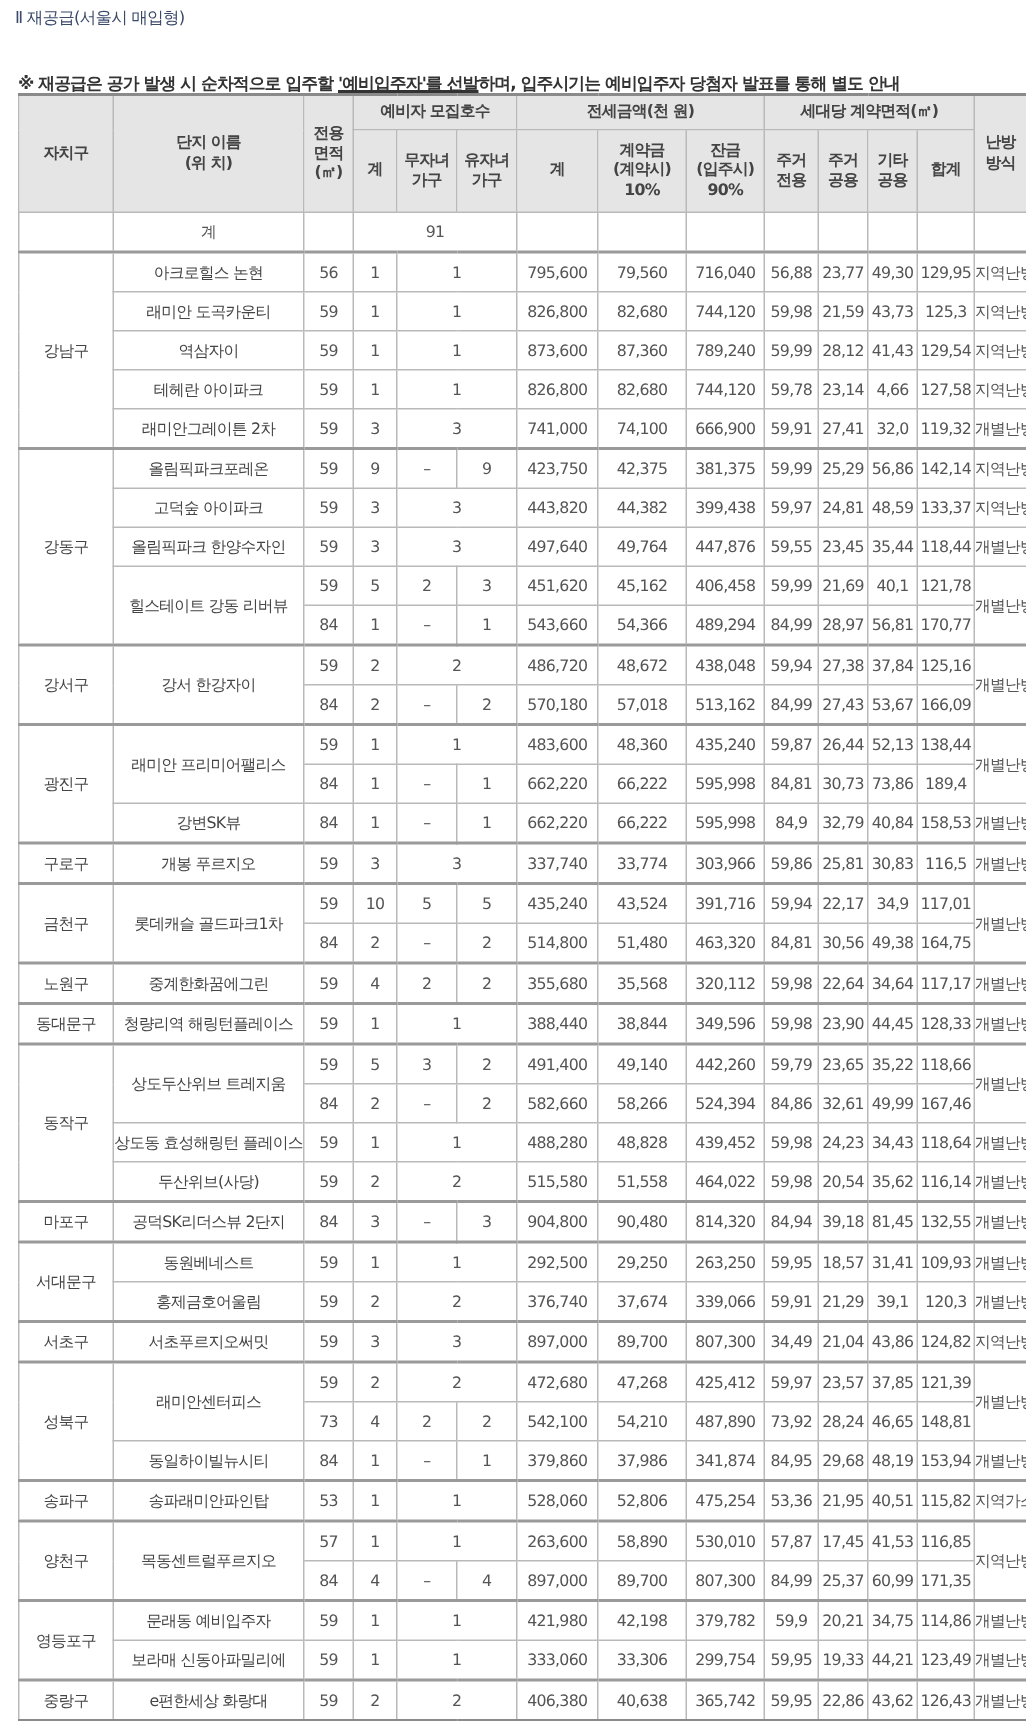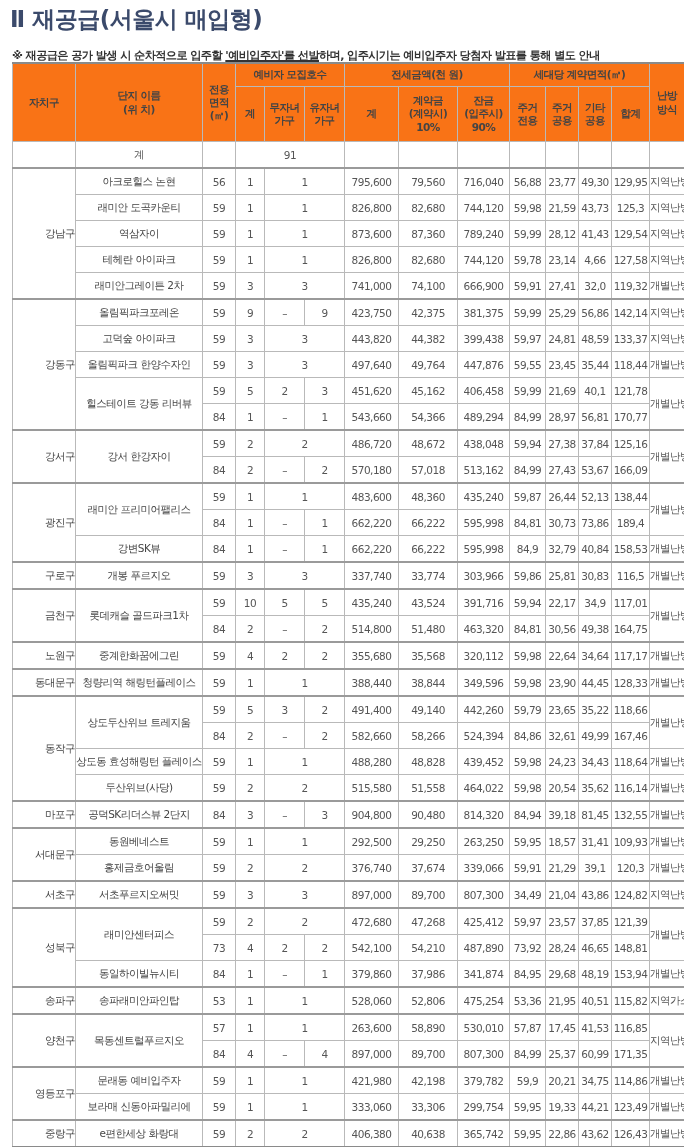--- a/index.html
+++ b/index.html
@@ -1,29 +1,29 @@
 <!DOCTYPE html>
 <html><head>
 <meta charset="utf-8">
 <style>
   html, body { margin:0; padding:0; background:#ffffff; }
   body { width:684px; height:1147px; overflow:hidden; font-family:"DejaVu Sans", sans-serif; color:#4a4a4a; }
-  .title { position:absolute; left:10px; top:4px; font-size:23px; font-weight:bold; color:#3b4a6b; letter-spacing:-0.5px; white-space:nowrap; }
+  .title { position:absolute; left:10px; top:4px; font-size:11px; font-weight:normal; color:#3b4a6b; letter-spacing:-0.5px; white-space:nowrap; }
   .notice { position:absolute; left:12px; top:48px; font-size:11.2px; font-weight:bold; color:#333; letter-spacing:-0.6px; white-space:nowrap; }
   .notice u { text-decoration:underline; text-decoration-thickness:2px; }
   table { position:absolute; left:12px; top:62px; border-collapse:collapse; table-layout:fixed; width:672px; font-size:10.5px; letter-spacing:-0.5px; }
   th, td { border:1px solid #b9b9b9; text-align:center; vertical-align:middle; padding:0; overflow:hidden; white-space:nowrap; }
-  th { background:#f97316; color:#444; font-weight:bold; font-size:10.5px; line-height:1.25; white-space:normal; }
+  th { background:#e5e5e5; color:#444; font-weight:bold; font-size:10.5px; line-height:1.25; white-space:normal; }
   tr.h1 th { height:22px; }
   tr.h2 th { height:54px; }
   tbody td { height:25px; color:#555; }
   tbody tr.total td { height:25px; }
   tr.groupstart td { border-top:2px solid #9a9a9a; }
   table { border-top:2px solid #8a8a8a; border-bottom:2px solid #8a8a8a; }
-  td.gu { color:#444;text-align:right; }
+  td.gu { color:#444; }
   td.name { color:#444;margin-left:26px; }
   td.heat { font-size:10.5px; }
 </style>
 </head>
 <body>
 
 <div class="title">Ⅱ 재공급(서울시 매입형)</div>
 <div class="notice"><span>※ 재공급은 공가 발생 시 순차적으로 입주할 </span><u>'예비입주자'를 선발</u><span>하며, 입주시기는 예비입주자 당첨자 발표를 통해 별도 안내</span></div>
 
 <table>

